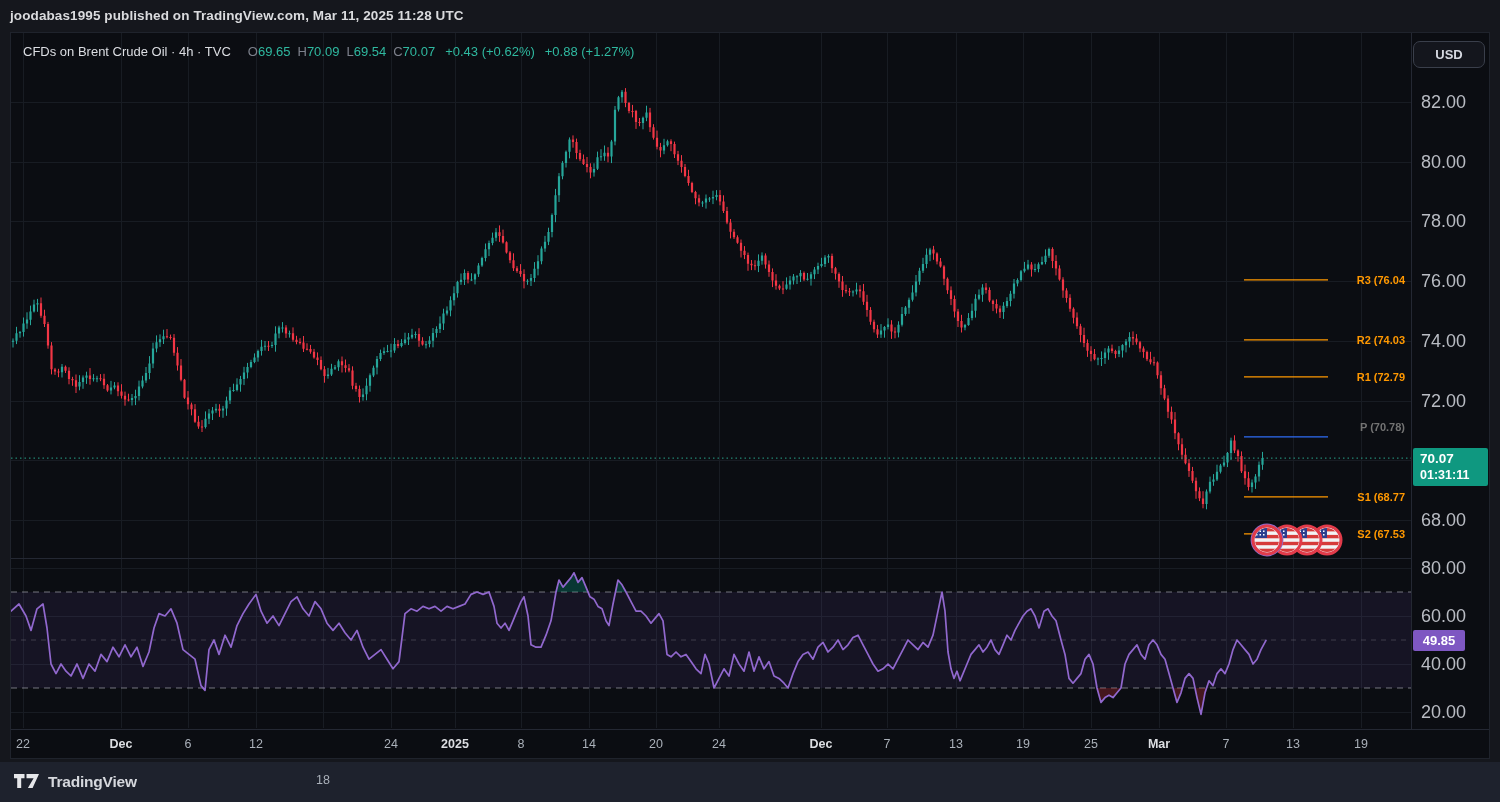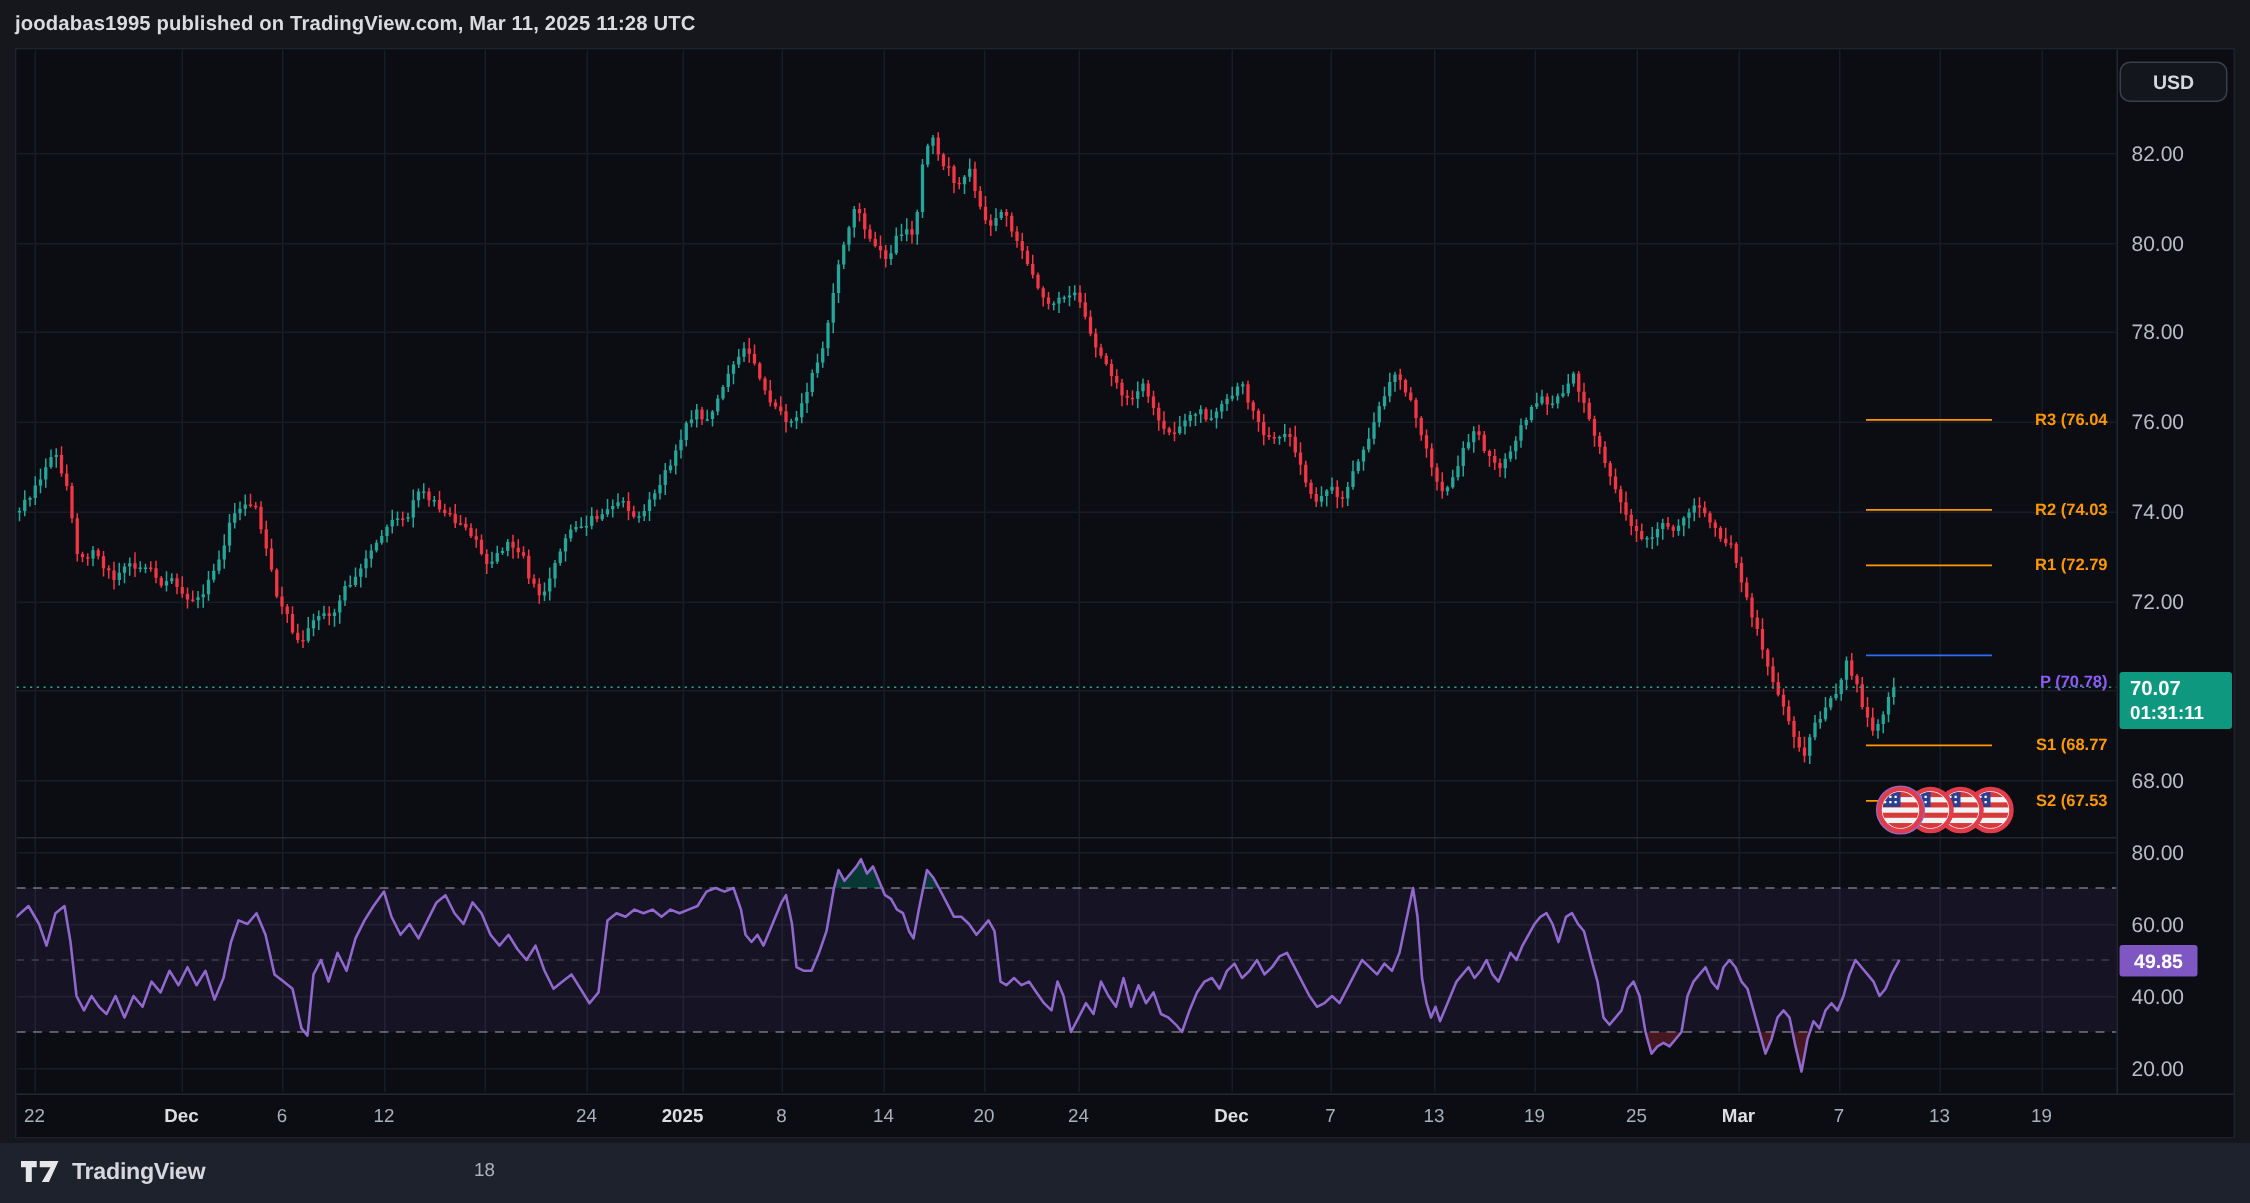--- a/index.html
+++ b/index.html
@@ -32,21 +32,21 @@
     border:1px solid #3a3f4b; border-radius:7px; background:#14161d;
     color:#d5d8e0; font-size:13px; font-weight:700;
     display:flex; align-items:center; justify-content:center; cursor:pointer; z-index:6;
   }
   .price-axis {
     position:absolute; left:1400px; top:0; width:79px; height:696px;
     border-left:1px solid #242833; background:transparent; z-index:4;
   }
   .ax-label {
     position:absolute; left:9px; transform:translateY(-50%);
-    color:#b9bcc3; font-size:14px; white-space:nowrap;
+    color:#b9bcc3; font-size:18px; white-space:nowrap;
   }
   .price-badge {
     position:absolute; left:1px; top:415px; width:75px; height:38px;
     border-radius:2px; padding:2px 0 0 7px; color:#fff; z-index:7;
   }
   .pb-price { font-size:13.5px; font-weight:700; line-height:17px; }
   .pb-count { font-size:12.5px; font-weight:700; line-height:16px; }
   .rsi-badge {
     position:absolute; left:1px; top:598px; width:52px; height:21px;
     border-radius:2px; color:#fff; font-size:13px; font-weight:700;
@@ -223,20 +223,23 @@
             <rect x="1252" y="497.5" width="1.5" height="1.5" fill="#fff"></rect>
             <rect x="1245" y="501" width="1.5" height="1.5" fill="#fff"></rect>
             <rect x="1248.5" y="501" width="1.5" height="1.5" fill="#fff"></rect>
             <rect x="1252" y="501" width="1.5" height="1.5" fill="#fff"></rect>
           </g>
           <circle cx="1256" cy="507" r="14" fill="none" stroke="#e23b4a" stroke-width="3"></circle>
         </g>
       </g>
     </svg>
 
+  <div class="legend">
+    <span class="lg-title">CFDs on Brent Crude Oil · 4h · TVC</span><span class="lg-k">O</span><span class="lg-v">69.65</span><span class="lg-k">H</span><span class="lg-v">70.09</span><span class="lg-k">L</span><span class="lg-v">69.54</span><span class="lg-k">C</span><span class="lg-v">70.07</span><span class="lg-chg">+0.43 (+0.62%)</span><span class="lg-chg">+0.88 (+1.27%)</span>
+  </div>
 
   <div class="usd-btn">USD</div>
 
   <div class="price-axis" id="price-axis">
     <div class="price-badge" id="price-badge" style="background: rgb(15, 152, 128); top: 415.111px;">
       <div class="pb-price">70.07</div>
       <div class="pb-count">01:31:11</div>
     </div>
     <div class="rsi-badge" id="rsi-badge" style="background: rgb(126, 87, 194); top: 596.86px;">49.85</div>
   <div class="ax-label" style="top: 69px;">82.00</div>
@@ -271,21 +274,21 @@
       <div class="t-label" style="left: 1080px;">25</div>
       <div class="t-label bold" style="left: 1148px;">Mar</div>
       <div class="t-label" style="left: 1215px;">7</div>
       <div class="t-label" style="left: 1282px;">13</div>
       <div class="t-label" style="left: 1350px;">19</div>
     </div>
   <div id="pivot-labels">
       <div class="pivot-label" style="top: 246.906px; color: rgb(255, 152, 0);">R3 (76.04</div>
       <div class="pivot-label" style="top: 306.904px; color: rgb(255, 152, 0);">R2 (74.03</div>
       <div class="pivot-label" style="top: 343.918px; color: rgb(255, 152, 0);">R1 (72.79</div>
-      <div class="pivot-label" style="top: 422px; color: #8b5cf6;">P (70.78)</div>
+      <div class="pivot-label" style="top: 394px; color: #737373;">P (70.78)</div>
       <div class="pivot-label" style="top: 463.916px; color: rgb(255, 152, 0);">S1 (68.77</div>
       <div class="pivot-label" style="top: 500.929px; color: rgb(255, 152, 0);">S2 (67.53</div>
     </div>
 </div>
 
 <div class="bottom-bar">
   <svg width="26" height="16" viewBox="0 0 26 16">
     <path d="M0 0 H10.5 V4.2 H7.2 V14 H3.2 V4.2 H0 Z" fill="#e6e7ea"></path>
     <path d="M12.5 0 H25 L18.6 14 H13.9 L19.6 4.2 H12.5 Z" fill="#e6e7ea"></path>
   </svg>

